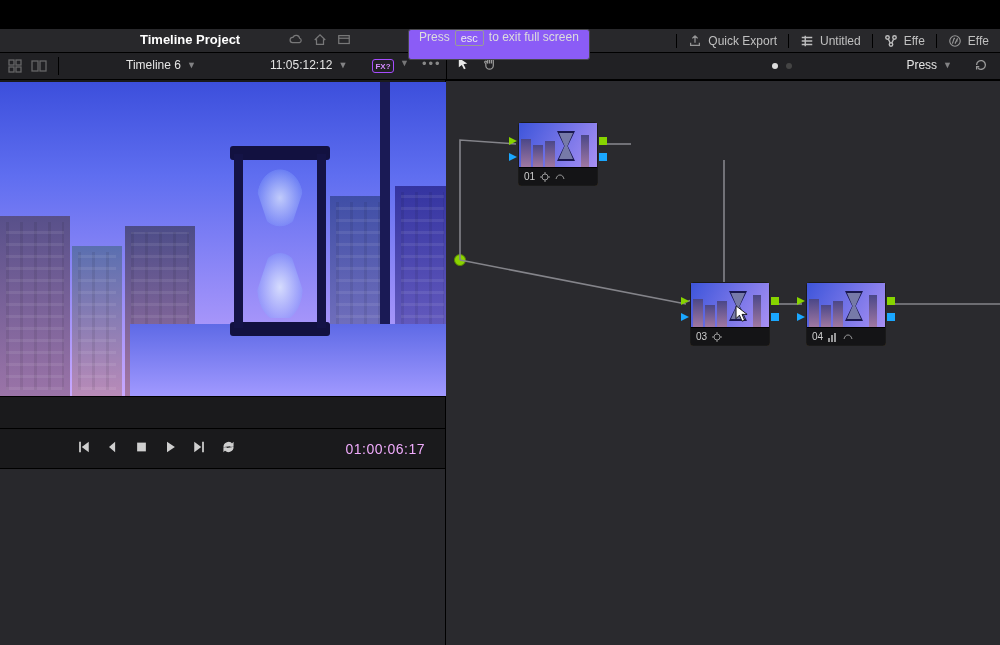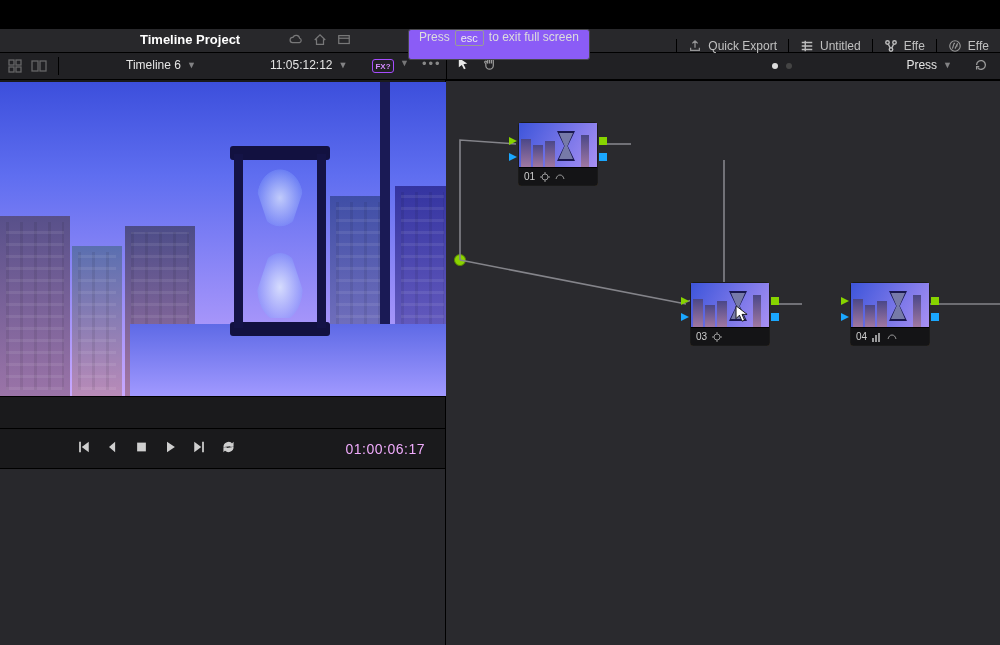--- a/index.html
+++ b/index.html
@@ -24,21 +24,21 @@
     background:#8b5cf6; border:1px solid #48484c; border-radius:3px;
     display:flex; align-items:flex-start; padding:0 10px; font-size:12px; color:#ddd;
     z-index:100;
   }
   .esc-key {
     border:1px solid #9a9a9a; border-radius:2px; padding:1px 5px; margin:0 5px; font-size:11px;
     color:#eee;
   }
 
   .right-menu {
-    position:absolute; right:0; top:0; height:24px; display:flex; align-items:flex-end;
+    position:absolute; right:0; top:0; height:24px; display:flex; align-items:center;
   }
   .menu-btn {
     display:flex; align-items:center; gap:6px; padding:0 11px;
     font-size:12px; color:#c0c0c0; border-left:1px solid #000; cursor:pointer;
   }
   .menu-btn .mi { width:14px; height:14px; opacity:.85; }
 
   
   .toolbar {
     height:27px; background:#212124; display:flex; align-items:center;
@@ -414,21 +414,21 @@
           <span>03</span>
           <span class="nico">
             <svg viewBox="0 0 10 10" fill="none" stroke="#bbb">
                 <circle cx="5" cy="5" r="3"></circle>
                 <path d="M5 0v2M5 8v2M0 5h2M8 5h2"></path>
               </svg>
           </span>
         </div>
       </div>
 
-      <div class="node" style="left:360px; top:202px;margin-left:44px;">
+      <div class="node" style="left:360px; top:202px;">
         <div class="port tri-g" style="left:-10px; top:14px;"></div>
         <div class="port tri-b" style="left:-10px; top:30px;"></div>
         <div class="port sq-g" style="right:-10px; top:14px;"></div>
         <div class="port sq-b" style="right:-10px; top:30px;"></div>
         <div class="thumb">
           <div class="mini-b mb1"></div>
             <div class="mini-b mb2"></div>
             <div class="mini-b mb3"></div>
             <div class="mini-b mb4"></div>
           <div class="mini-hg"></div>

